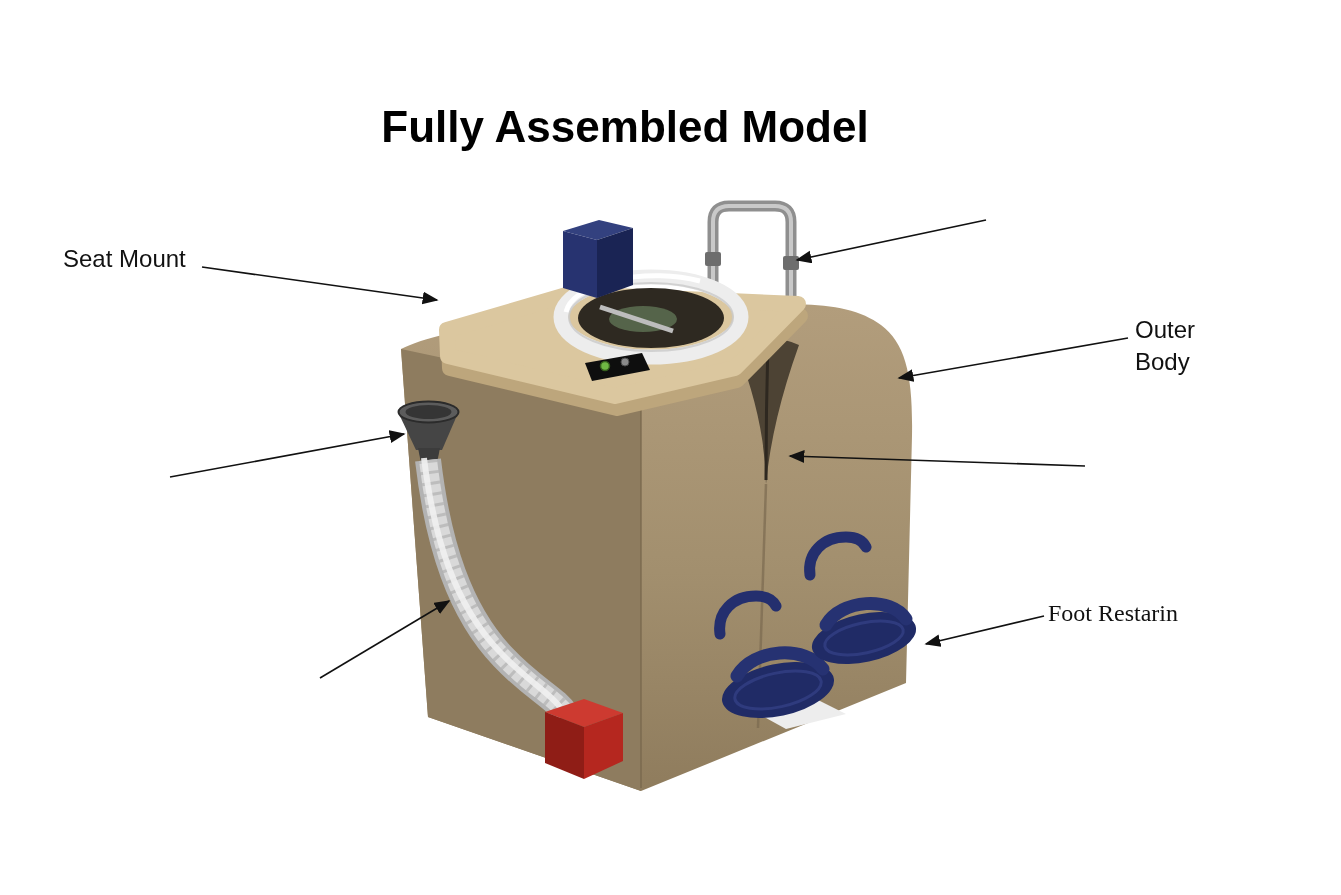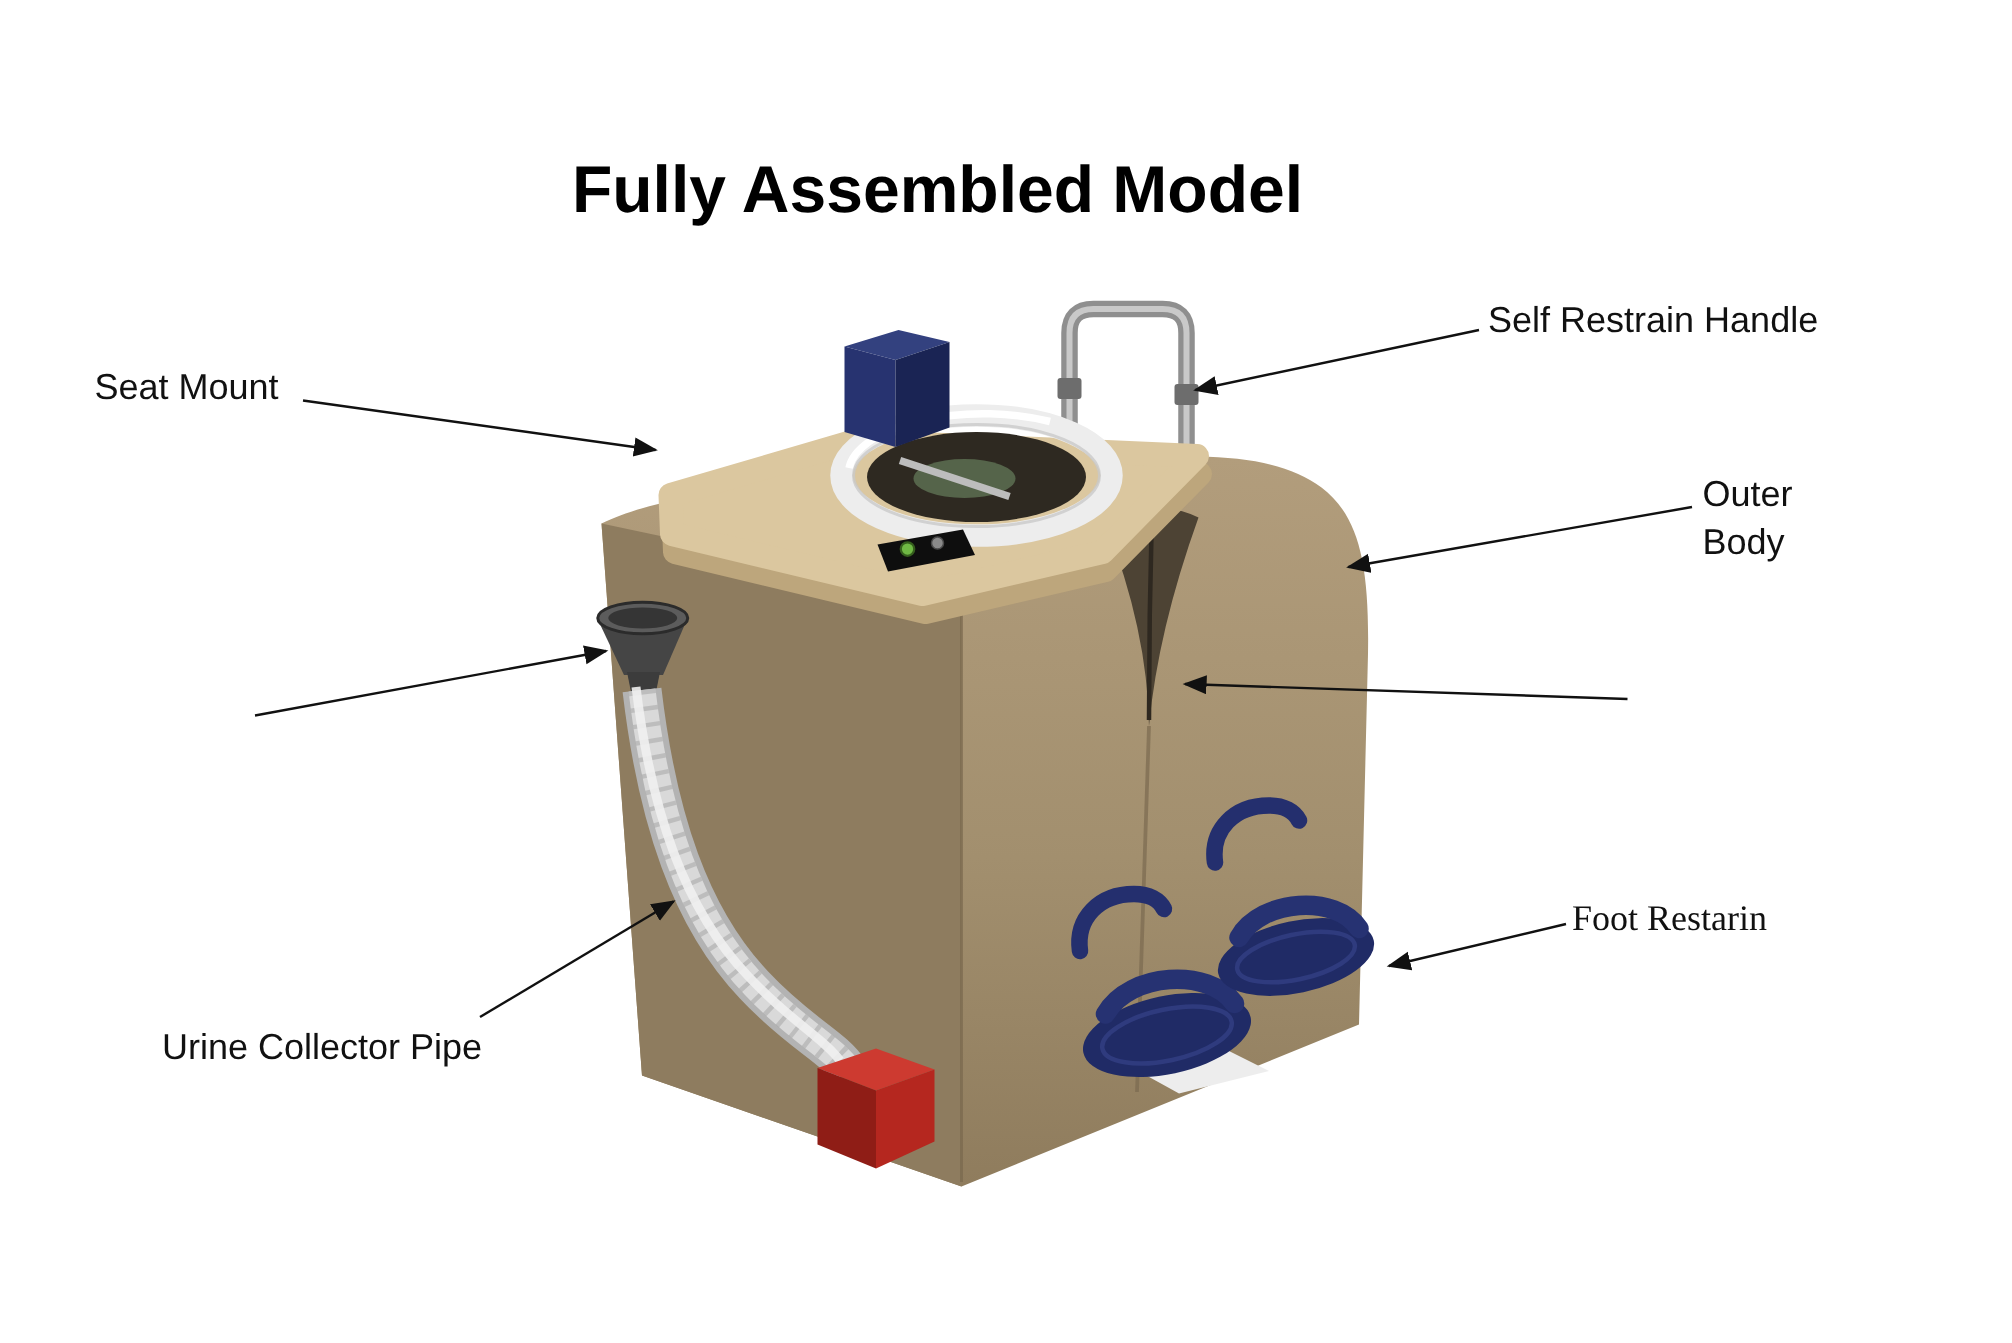--- a/index.html
+++ b/index.html
@@ -130,18 +130,16 @@
       <line x1="986" y1="220" x2="797" y2="260" marker-end="url(#ah)"></line>
       <line x1="1128" y1="338" x2="899" y2="378" marker-end="url(#ah)"></line>
       <line x1="1085" y1="466" x2="790" y2="456" marker-end="url(#ah)"></line>
       <line x1="1044" y1="616" x2="926" y2="644" marker-end="url(#ah)"></line>
       <line x1="170" y1="477" x2="404" y2="434" marker-end="url(#ah)"></line>
       <line x1="320" y1="678" x2="449" y2="601" marker-end="url(#ah)"></line>
     </g>
   </svg>
 
   <div class="label lbl-seat-mount">Seat Mount</div>
-  <div class="label lbl-handle">Self Restrain Handle</div>
   <div class="label lbl-outer-body">Outer Body</div>
   <div class="label lbl-foot">Foot Restarin</div>
-  <div class="label lbl-pipe">Urine Collector Pipe</div>
 
 </div>
 
 </body></html>

